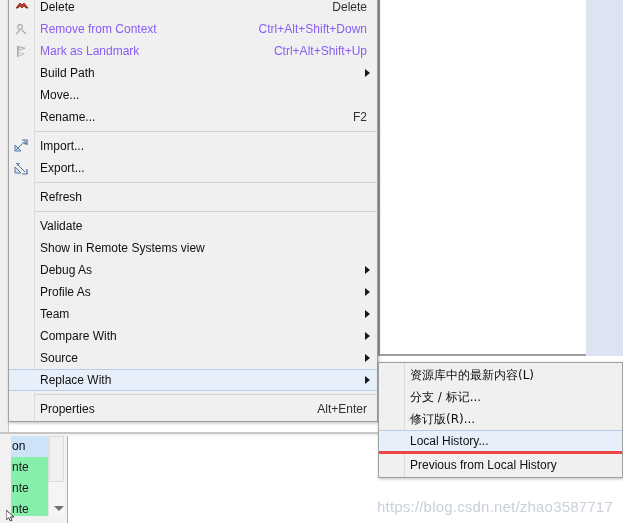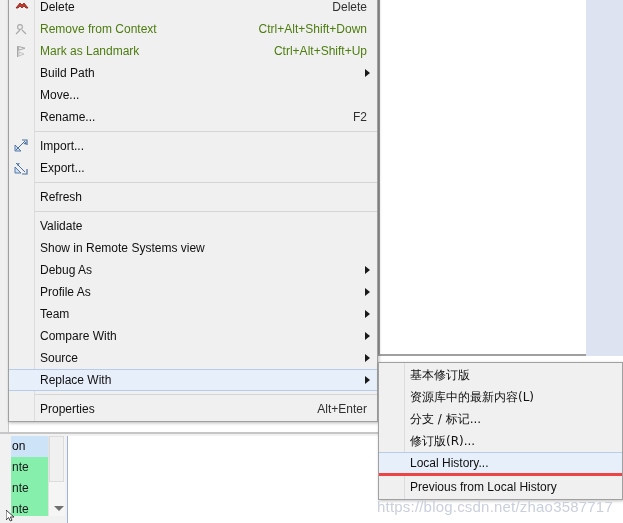--- a/index.html
+++ b/index.html
@@ -59,21 +59,21 @@
     border-right:1px solid #dcdcdc;
   }
   .mi{
     position:relative;height:22px;line-height:22px;
     display:flex;align-items:center;
     padding-left:25px;padding-right:10px;
     white-space:nowrap;color:#101010;font-size:12px;
   }
   .mi .mi-label{flex:0 0 auto;padding-left:6px;}
   .mi .mi-accel{margin-left:auto;color:#303030;font-size:12px;padding-left:20px;}
-  .mi.disabled .mi-label,.mi.disabled .mi-accel{color:#4d7c0f;}
+  .mi.disabled .mi-label,.mi.disabled .mi-accel{color:#8b5cf6;}
   .mi.hl{
     background:#e7effb;
     border-top:1px solid #b6cce8;border-bottom:1px solid #b6cce8;
     height:20px;line-height:20px;
   }
   .mi-arrow{
     position:absolute;right:7px;top:50%;margin-top:-4px;
     width:0;height:0;border-top:4px solid transparent;border-bottom:4px solid transparent;
     border-left:5px solid #1a1a1a;
   }
@@ -313,23 +313,20 @@
     <div class="mi">
       <span class="mi-label">Properties</span>
       <span class="mi-accel">Alt+Enter</span>
     </div>
   </div>
 
   <div class="submenu">
     <div class="sub-iconcol"></div>
 
     <div class="smi cjk">
-      <span>基本修订版</span>
-    </div>
-    <div class="smi cjk">
       <span>资源库中的最新内容(L)</span>
     </div>
     <div class="smi cjk">
       <span>分支 / 标记...</span>
     </div>
     <div class="smi cjk">
       <span>修订版(R)...</span>
     </div>
     <div class="smi hl">
       <span>Local History...</span>

